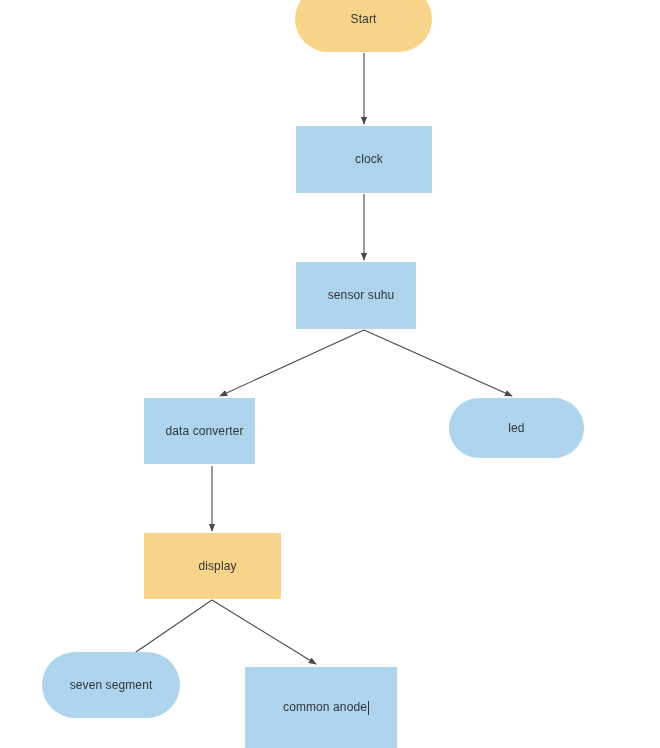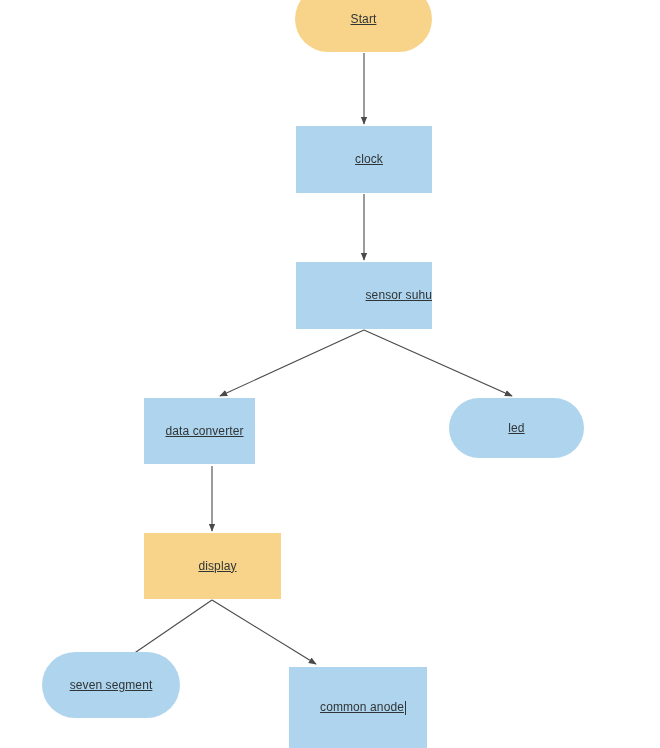--- a/index.html
+++ b/index.html
@@ -42,21 +42,20 @@
   .node.rect {
     border-radius: 0;
     padding-left: 10px;
   }
   .node.stadium {
     border-radius: 999px;
   }
   .node .node-label {
     display: inline-block;
     white-space: nowrap;
-    text-decoration: underline;
   }
   .caret {
     display: inline-block;
     width: 1px;
     height: 14px;
     background: #2f3436;
     vertical-align: -3px;
     margin-left: 1px;
   }
 </style>
@@ -82,34 +81,34 @@
       </g>
   </svg>
 
   <div id="nodes-group">
       <div class="node stadium" style="left: 295px; top: -14px; width: 137px; height: 66px; background: rgb(248, 212, 138);">
         <span class="node-label">Start</span>
       </div>
       <div class="node rect" style="left: 296px; top: 126px; width: 136px; height: 67px; background: rgb(175, 213, 238);">
         <span class="node-label">clock</span>
       </div>
-      <div class="node rect" style="left: 296px; top: 262px; width: 136px; height: 67px; background: rgb(175, 213, 238); justify-content: flex-end;">
+      <div class="node rect" style="left: 296px; top: 262px; width: 120px; height: 67px; background: rgb(175, 213, 238);">
         <span class="node-label">sensor suhu</span>
       </div>
       <div class="node rect" style="left: 144px; top: 398px; width: 111px; height: 66px; background: rgb(175, 213, 238);">
         <span class="node-label">data converter</span>
       </div>
       <div class="node stadium" style="left: 449px; top: 398px; width: 135px; height: 60px; background: rgb(175, 213, 238);">
         <span class="node-label">led</span>
       </div>
       <div class="node rect" style="left: 144px; top: 533px; width: 137px; height: 66px; background: rgb(248, 212, 138); text-align: right;">
         <span class="node-label">display</span>
       </div>
       <div class="node stadium" style="left: 42px; top: 652px; width: 138px; height: 66px; background: rgb(175, 213, 238);">
         <span class="node-label">seven segment</span>
       </div>
-      <div class="node rect" style="left: 245px; top: 667px; width: 138px; height: 81px; background: rgb(175, 213, 238); margin-left: 44px;">
+      <div class="node rect" style="left: 245px; top: 667px; width: 152px; height: 81px; background: rgb(175, 213, 238);">
         <span class="node-label">common anode</span>
         <span class="caret"></span>
       </div>
     </div>
 
 </div>
 
 </body></html>

